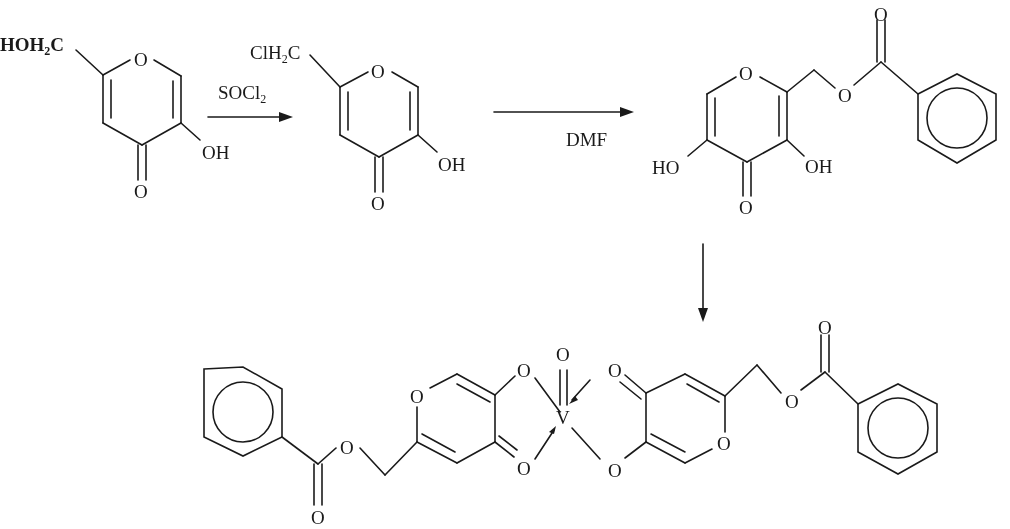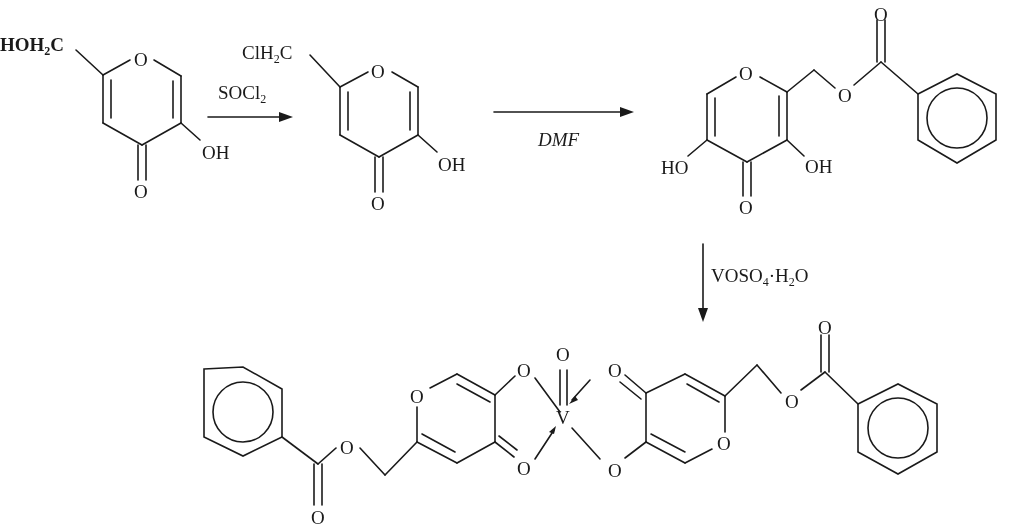--- a/index.html
+++ b/index.html
@@ -138,35 +138,34 @@
   </g>
 </svg>
 
 <div class="lbl" style="left:0px;top:35px;font-weight:bold;"><span>HOH</span><sub>2</sub><span>C</span></div>
 <div class="lbl" style="left:134px;top:50px;">O</div>
 <div class="lbl" style="left:202px;top:143px;">OH</div>
 <div class="lbl" style="left:134px;top:182px;">O</div>
 
 <div class="lbl" style="left:218px;top:83px;"><span>SOCl</span><sub>2</sub></div>
 
-<div class="lbl" style="left:242px;top:43px;"><span>ClH</span><sub>2</sub><span>C</span></div>
+<div class="lbl" style="left:250px;top:43px;"><span>ClH</span><sub>2</sub><span>C</span></div>
 <div class="lbl" style="left:371px;top:62px;">O</div>
 <div class="lbl" style="left:438px;top:155px;">OH</div>
 <div class="lbl" style="left:371px;top:194px;">O</div>
 
-<div class="lbl" style="left:538px;top:130px;font-style:italic;">DMF</div>
+<div class="lbl" style="left:566px;top:130px;">DMF</div>
 
 <div class="lbl" style="left:739px;top:64px;">O</div>
 <div class="lbl" style="left:838px;top:86px;">O</div>
 <div class="lbl" style="left:874px;top:5px;">O</div>
-<div class="lbl" style="left:652px;top:158px;margin-left:9px;">HO</div>
+<div class="lbl" style="left:652px;top:158px;">HO</div>
 <div class="lbl" style="left:805px;top:157px;">OH</div>
 <div class="lbl" style="left:739px;top:198px;">O</div>
 
-<div class="lbl" style="left:711px;top:266px;"><span>VOSO</span><sub>4</sub><span>·H</span><sub>2</sub><span>O</span></div>
 
 <div class="lbl" style="left:311px;top:508px;">O</div>
 <div class="lbl" style="left:340px;top:438px;">O</div>
 <div class="lbl" style="left:410px;top:387px;">O</div>
 <div class="lbl" style="left:517px;top:361px;">O</div>
 <div class="lbl" style="left:517px;top:459px;">O</div>
 <div class="lbl" style="left:556px;top:345px;">O</div>
 <div class="lbl" style="left:556px;top:408px;">V</div>
 <div class="lbl" style="left:608px;top:361px;">O</div>
 <div class="lbl" style="left:608px;top:461px;">O</div>

